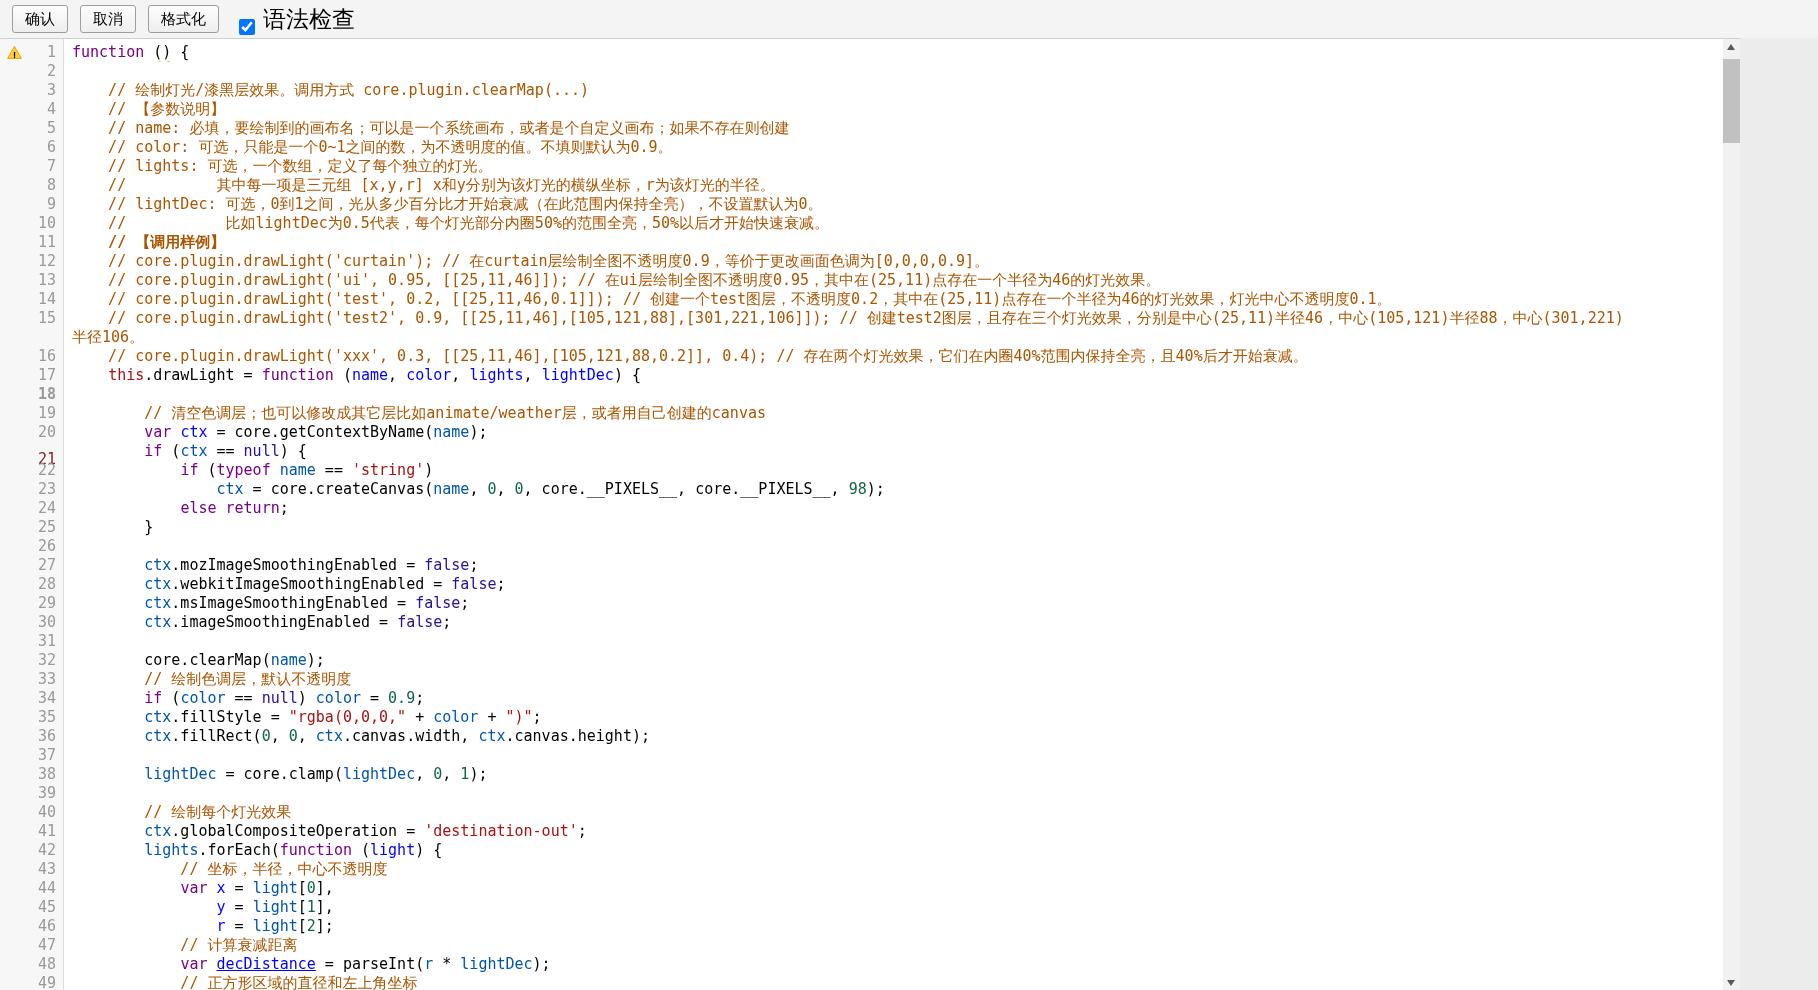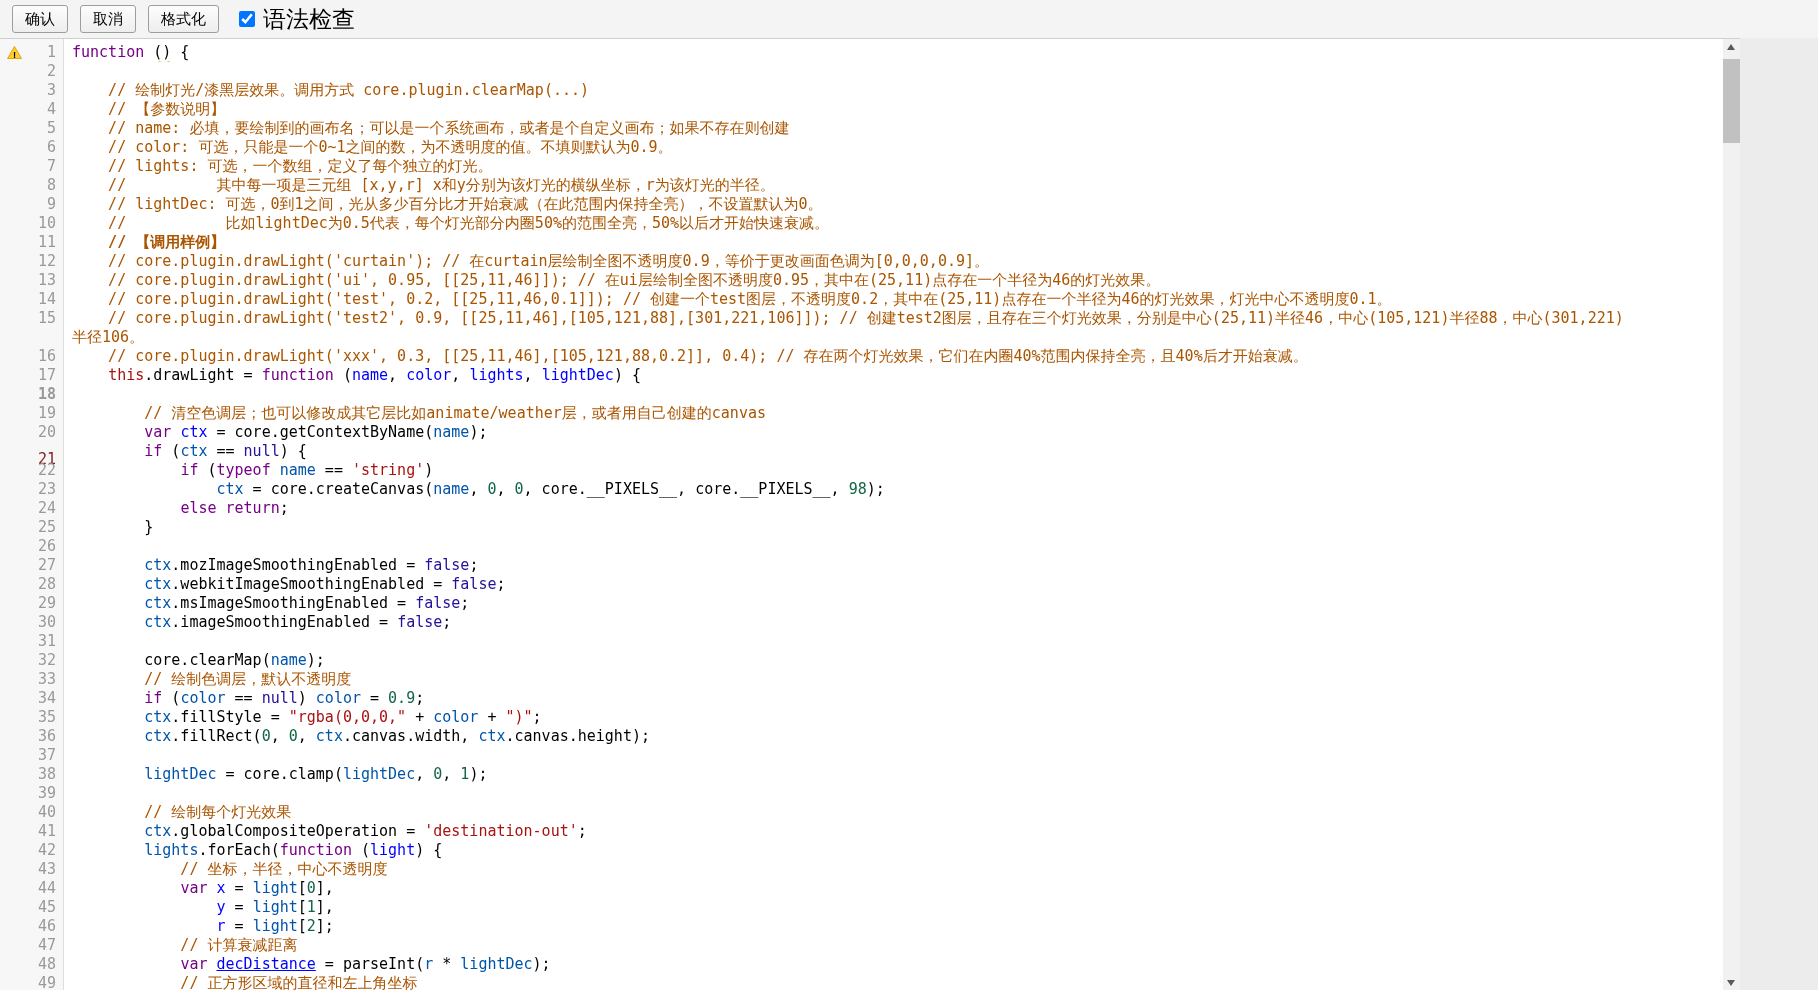--- a/index.html
+++ b/index.html
@@ -18,21 +18,21 @@
     background:#f4f4f4;
   }
   .toolbar button {
     font-family:"Liberation Sans", sans-serif;
     font-size:15px; color:#000;
     background:linear-gradient(#fdfdfd,#eeeeee);
     border:1px solid #9d9d9d; border-radius:3px;
     padding:4px 12px; height:28px; line-height:18px;
     cursor:pointer;
   }
-  .syntax-check { display:flex; align-items:center; gap:8px; margin-left:8px; cursor:pointer; }
+  .syntax-check { display:flex; align-items:flex-end; gap:8px; margin-left:8px; cursor:pointer; }
   .syntax-check input { width:16px; height:16px; margin:0; }
   .syntax-check .lbl { font-size:23px; color:#000; }
 
   
   .editor {
     position:absolute; left:0; top:38px; width:1740px; height:952px;
     background:#ffffff; border-top:1px solid #cfcfcf;
   }
   .gutter-bg {
     position:absolute; left:0; top:0; bottom:0; width:64px;

